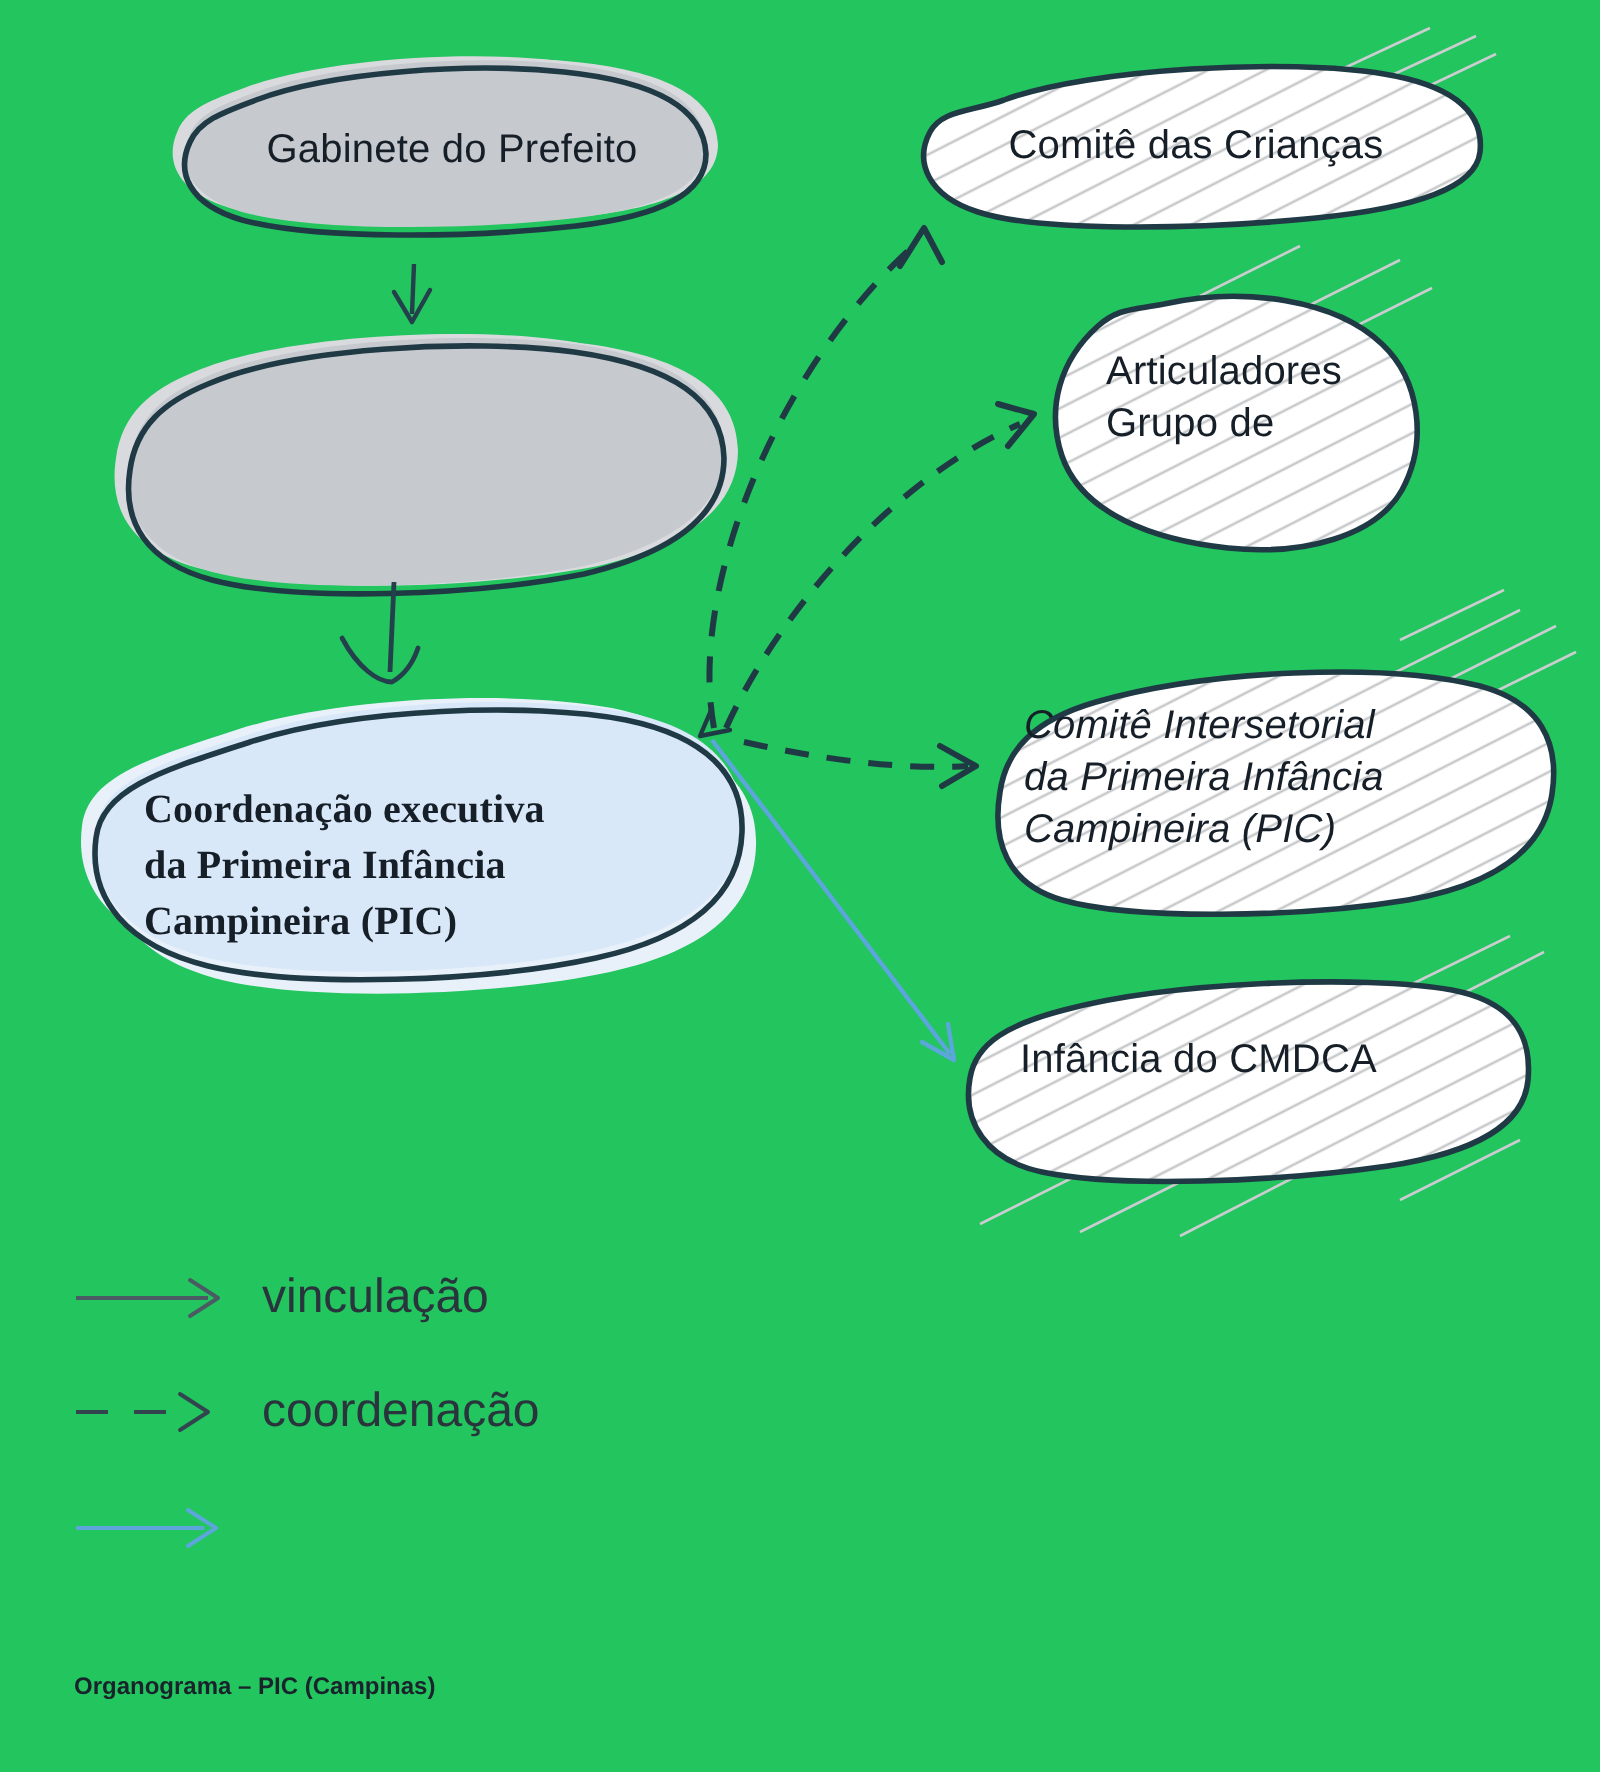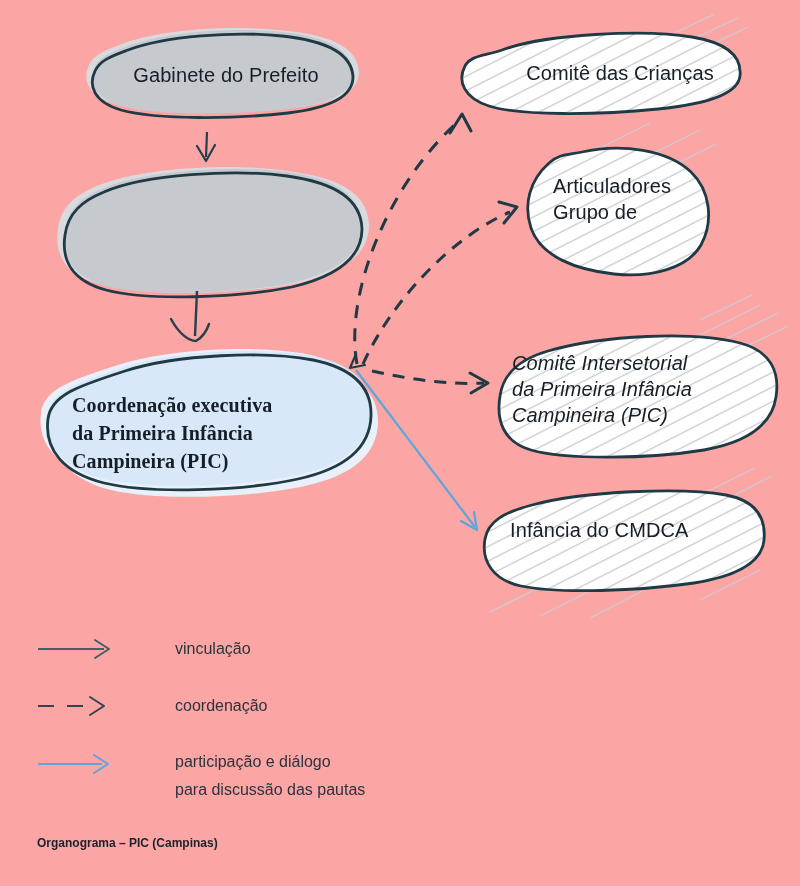--- a/index.html
+++ b/index.html
@@ -1,44 +1,43 @@
 <!DOCTYPE html>
 <html><head>
 <meta charset="utf-8">
 <style>
   html, body { margin: 0; padding: 0; background: #ffffff; }
   .canvas {
     position: relative;
     width: 800px;
     height: 886px;
-    background: #fca5a5;
+    background: #22c55e;
     font-family: "Liberation Sans", "DejaVu Sans", sans-serif;
     overflow: hidden;
   }
   svg.layer {
     position: absolute;
     left: 0; top: 0;
     width: 800px; height: 886px;
   }
   .lbl {
     position: absolute;
     font-size: 20px;
     color: #161f28;
     line-height: 27px;
     letter-spacing: 0.1px;
   }
   .lbl.center { text-align: center; }
   .lbl.bold { font-weight: bold; }
   .legend-label {
     position: absolute;
     left: 131px;
-    font-size: 16px;
+    font-size: 24px;
     color: #29343d;
     line-height: 25px;
-    margin-left: 44px;
   }
   .title {
     position: absolute;
     left: 37px;
     top: 831px;
     font-size: 12px;
     font-weight: bold;
     color: #1a232b;
     line-height: 25px;
   }
@@ -175,41 +174,37 @@
     <div>Gabinete do Prefeito</div>
   </div>
 
 
   <div class="lbl bold" style="left:72px; top:391px; width:275px; line-height:28px;font-family:Liberation Serif, serif;">
     <div>Coordenação executiva</div>
     <div>da Primeira Infância</div>
     <div>Campineira (PIC)</div>
   </div>
 
-  <div class="lbl center" style="left:500px; top:60px; width:240px;text-align:center;">
+  <div class="lbl center" style="left:478px; top:60px; width:240px;text-align:center;">
     <div>Comitê das Crianças</div>
   </div>
 
   <div class="lbl" style="left:553px; top:173px; width:155px; line-height:26px;">
     <div>Articuladores</div>
     <div>Grupo de</div>
   </div>
 
   <div class="lbl" style="left:512px; top:350px; width:235px; line-height:26px;font-style:italic;">
     <div>Comitê Intersetorial</div>
     <div>da Primeira Infância</div>
     <div>Campineira (PIC)</div>
   </div>
 
   <div class="lbl" style="left:510px; top:517px; width:245px;">
     <div>Infância do CMDCA</div>
   </div>
 
   <div class="legend-label" style="top:636px;">vinculação</div>
   <div class="legend-label" style="top:693px;">coordenação</div>
-  <div class="legend-label" style="top:748px; line-height:28px;">
-    <div>participação e diálogo</div>
-    <div>para discussão das pautas</div>
-  </div>
 
   <div class="title">Organograma – PIC (Campinas)</div>
 
 </div>
 
 </body></html>

